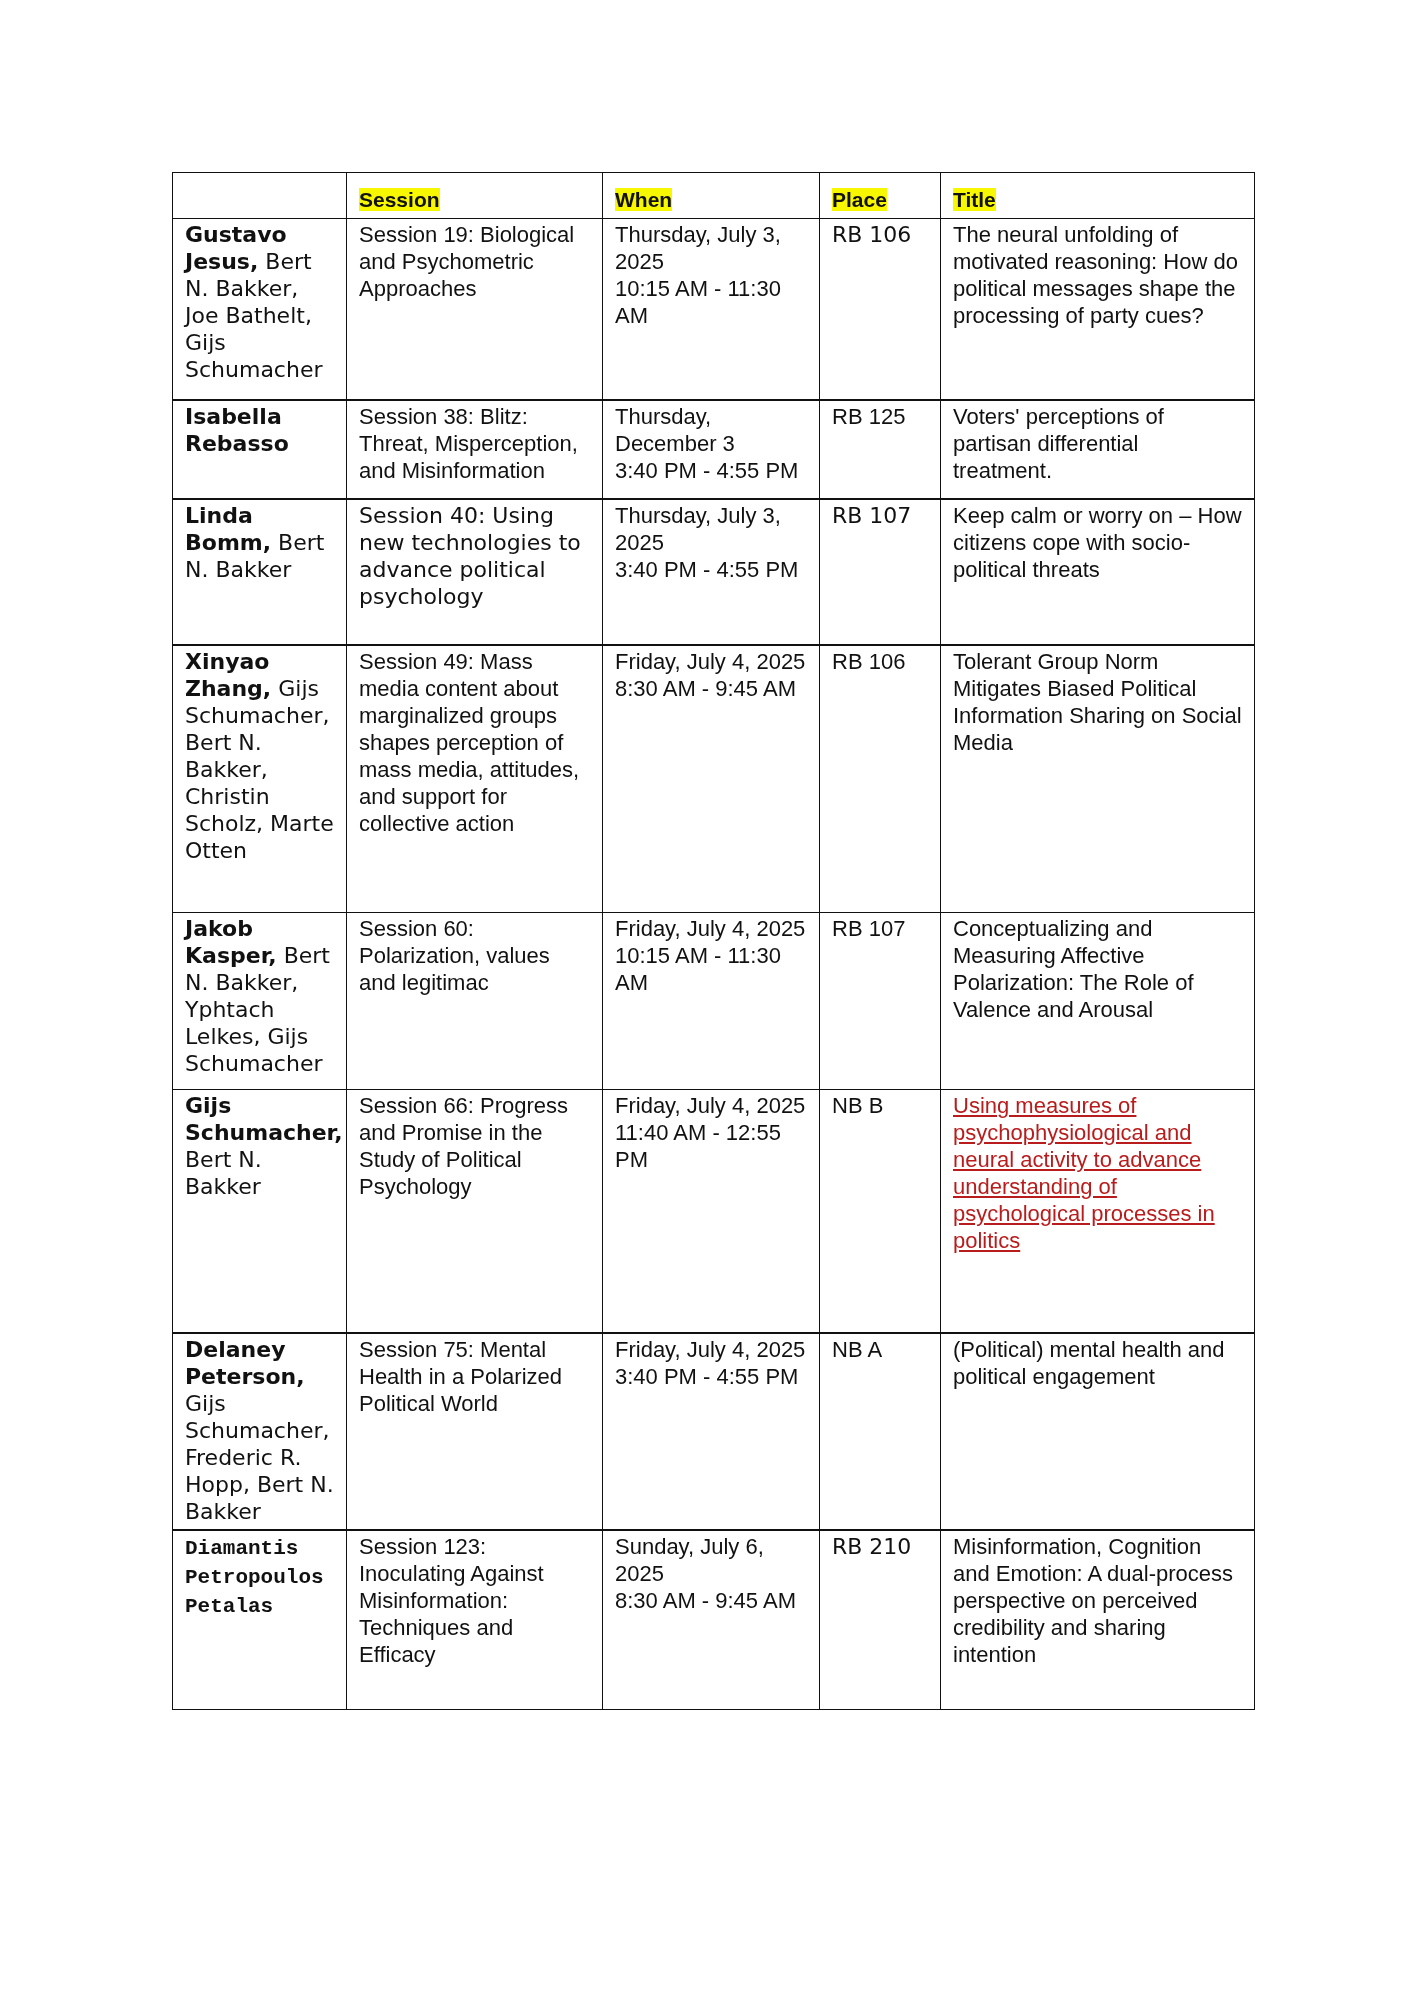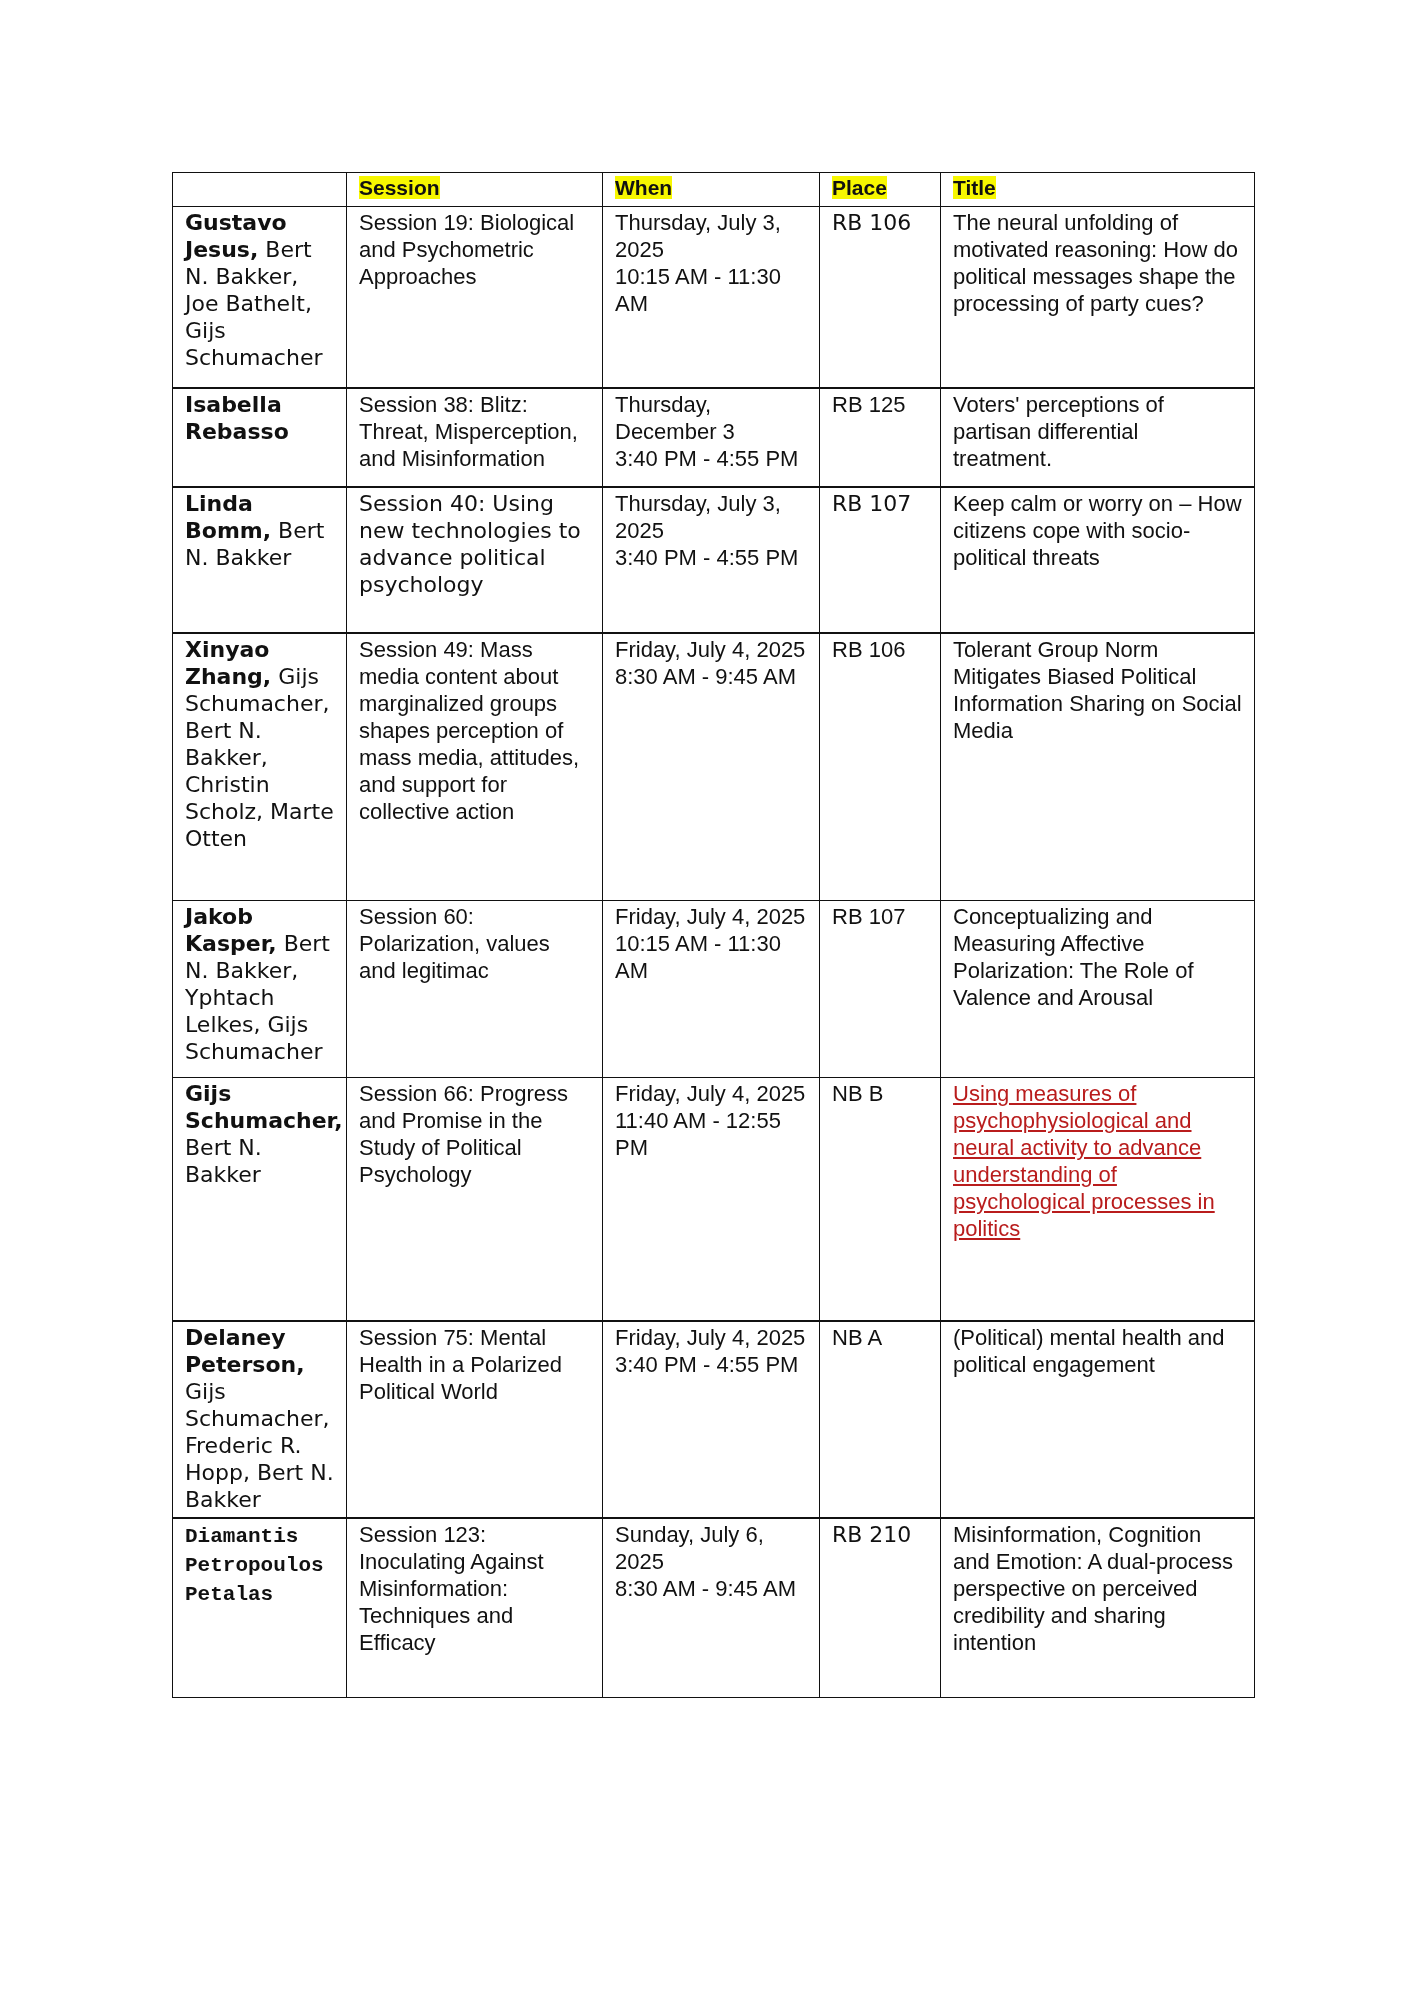--- a/index.html
+++ b/index.html
@@ -9,21 +9,21 @@
     position: absolute; left: 172px; top: 172px;
     width: 1082px; border-collapse: collapse; table-layout: fixed;
     font-family: "Liberation Sans", sans-serif; color: #111;
   }
   table.sched td, table.sched th {
     border: 1.5px solid #111; vertical-align: top;
     padding: 2px 12px 4px 12px; text-align: left;
     font-size: 22px; line-height: 27px; font-weight: normal;
   }
   table.sched tr.thick-top td { border-top: 2.5px solid #111; }
-  table.sched thead th { height: 30px; padding-top: 1px; padding-bottom: 2px; }
+  table.sched thead th { height: 30px; padding-top: 13px; padding-bottom: 2px; }
   .hl { background: #f7f700; font-weight: bold; font-size: 21px; }
   .authors { font-family: "DejaVu Sans", sans-serif; font-size: 19px; line-height: 29px; }
   .authors b { font-weight: bold; }
   .alt-font { font-family: "DejaVu Sans", sans-serif; font-size: 19px; line-height: 29px; }
   .place-alt { font-family: "DejaVu Sans", sans-serif; font-size: 19px; }
   a.title-link { color: #b91c1c; text-decoration: underline; }
   col.c1 { width: 174px; } col.c2 { width: 256px; } col.c3 { width: 217px; }
   col.c4 { width: 121px; } col.c5 { width: 314px; }
   .line { display: block; }
 </style>

